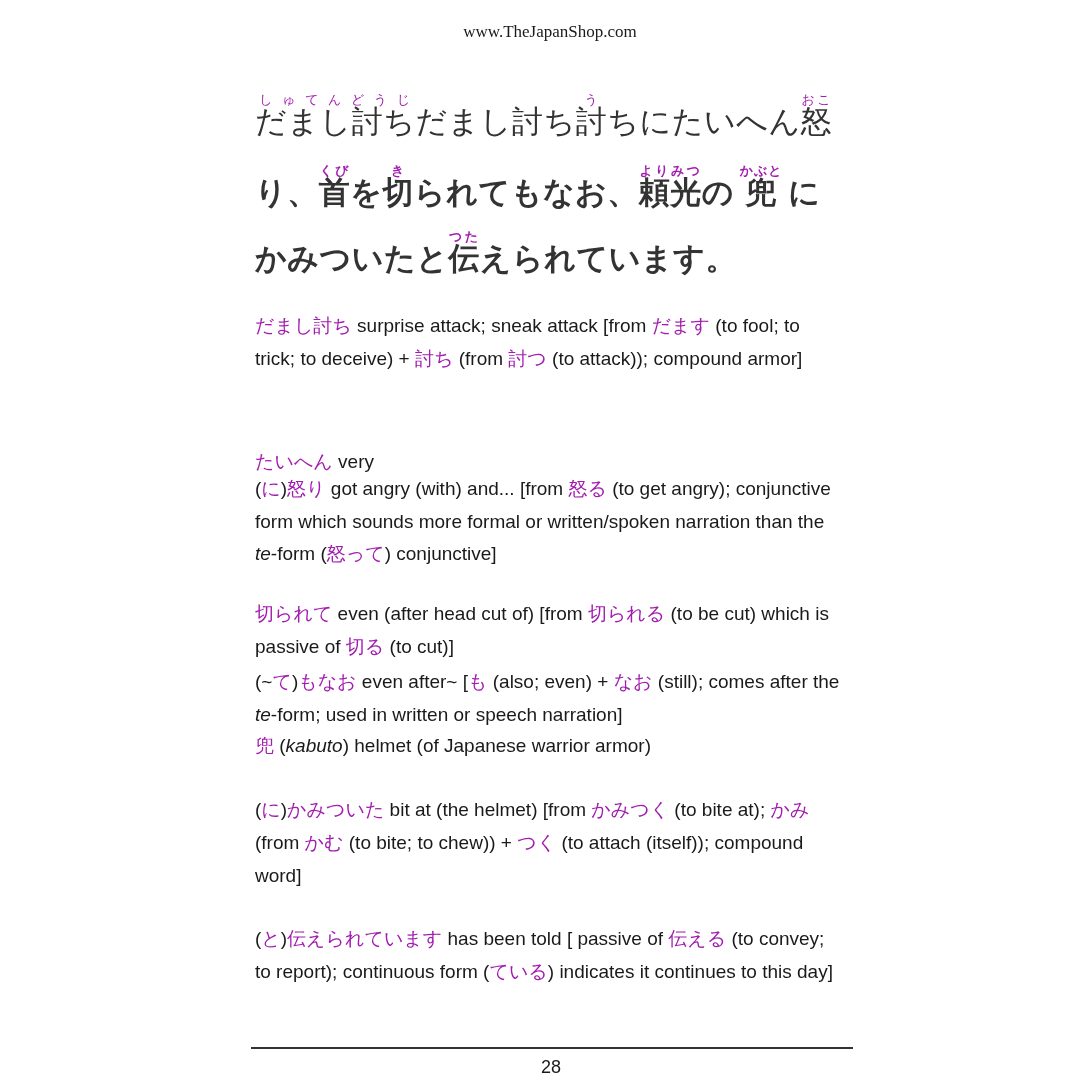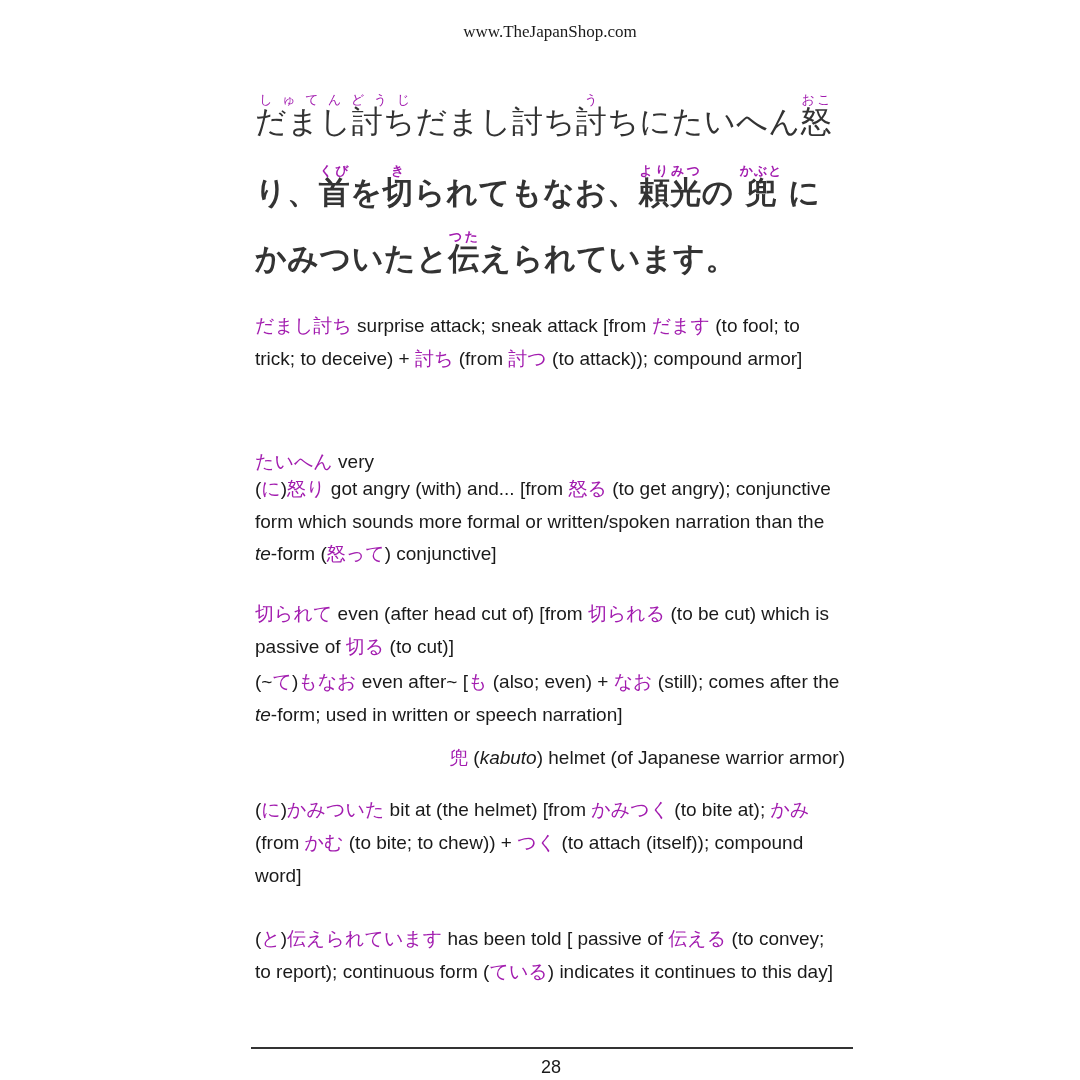--- a/index.html
+++ b/index.html
@@ -109,19 +109,19 @@
     <span>かみついたと</span><ruby><span>伝</span><rt>つた</rt></ruby><span>えられています。</span>
   </div>
 </div>
 
 <div class="entries">
   <div class="entry" style="top:0px;"><span class="jp">だまし討ち</span><span> surprise attack; sneak attack [from </span><span class="jp">だます</span><span> (to fool; to trick; to deceive) + </span><span class="jp">討ち</span><span> (from </span><span class="jp">討つ</span><span> (to attack)); compound armor]</span></div>
   <div class="entry" style="top:112px;margin-top:24px;"><span class="jp">たいへん</span><span> very</span></div>
   <div class="entry" style="top:163px;"><span>(</span><span class="jp">に</span><span>)</span><span class="jp">怒り</span><span> got angry (with) and... [from </span><span class="jp">怒る</span><span> (to get angry); conjunctive form which sounds more formal or written/spoken narration than the </span><span class="it">te</span><span>-form (</span><span class="jp">怒って</span><span>) conjunctive]</span></div>
   <div class="entry" style="top:276px;margin-top:12px;"><span class="jp">切られて</span><span> even (after head cut of) [from </span><span class="jp">切られる</span><span> (to be cut) which is passive of </span><span class="jp">切る</span><span> (to cut)]</span></div>
   <div class="entry" style="top:356px;"><span>(~</span><span class="jp">て</span><span>)</span><span class="jp">もなお</span><span> even after~ [</span><span class="jp">も</span><span> (also; even) + </span><span class="jp">なお</span><span> (still); comes after the </span><span class="it">te</span><span>-form; used in written or speech narration]</span></div>
-  <div class="entry" style="top:432px;text-align:right;"><span class="jp">兜</span><span> (</span><span class="it">kabuto</span><span>) helmet (of Japanese warrior armor)</span></div>
+  <div class="entry" style="top:420px;"><span class="jp">兜</span><span> (</span><span class="it">kabuto</span><span>) helmet (of Japanese warrior armor)</span></div>
   <div class="entry" style="top:484px;"><span>(</span><span class="jp">に</span><span>)</span><span class="jp">かみついた</span><span> bit at (the helmet) [from </span><span class="jp">かみつく</span><span> (to bite at); </span><span class="jp">かみ</span><span> (from </span><span class="jp">かむ</span><span> (to bite; to chew)) + </span><span class="jp">つく</span><span> (to attach (itself)); compound word]</span></div>
   <div class="entry" style="top:613px;"><span>(</span><span class="jp">と</span><span>)</span><span class="jp">伝えられています</span><span> has been told [ passive of </span><span class="jp">伝える</span><span> (to convey; to report); continuous form (</span><span class="jp">ている</span><span>) indicates it continues to this day]</span></div>
 </div>
 
 <div class="footer-rule"></div>
 <div class="page-number">28</div>
 
 </body></html>

